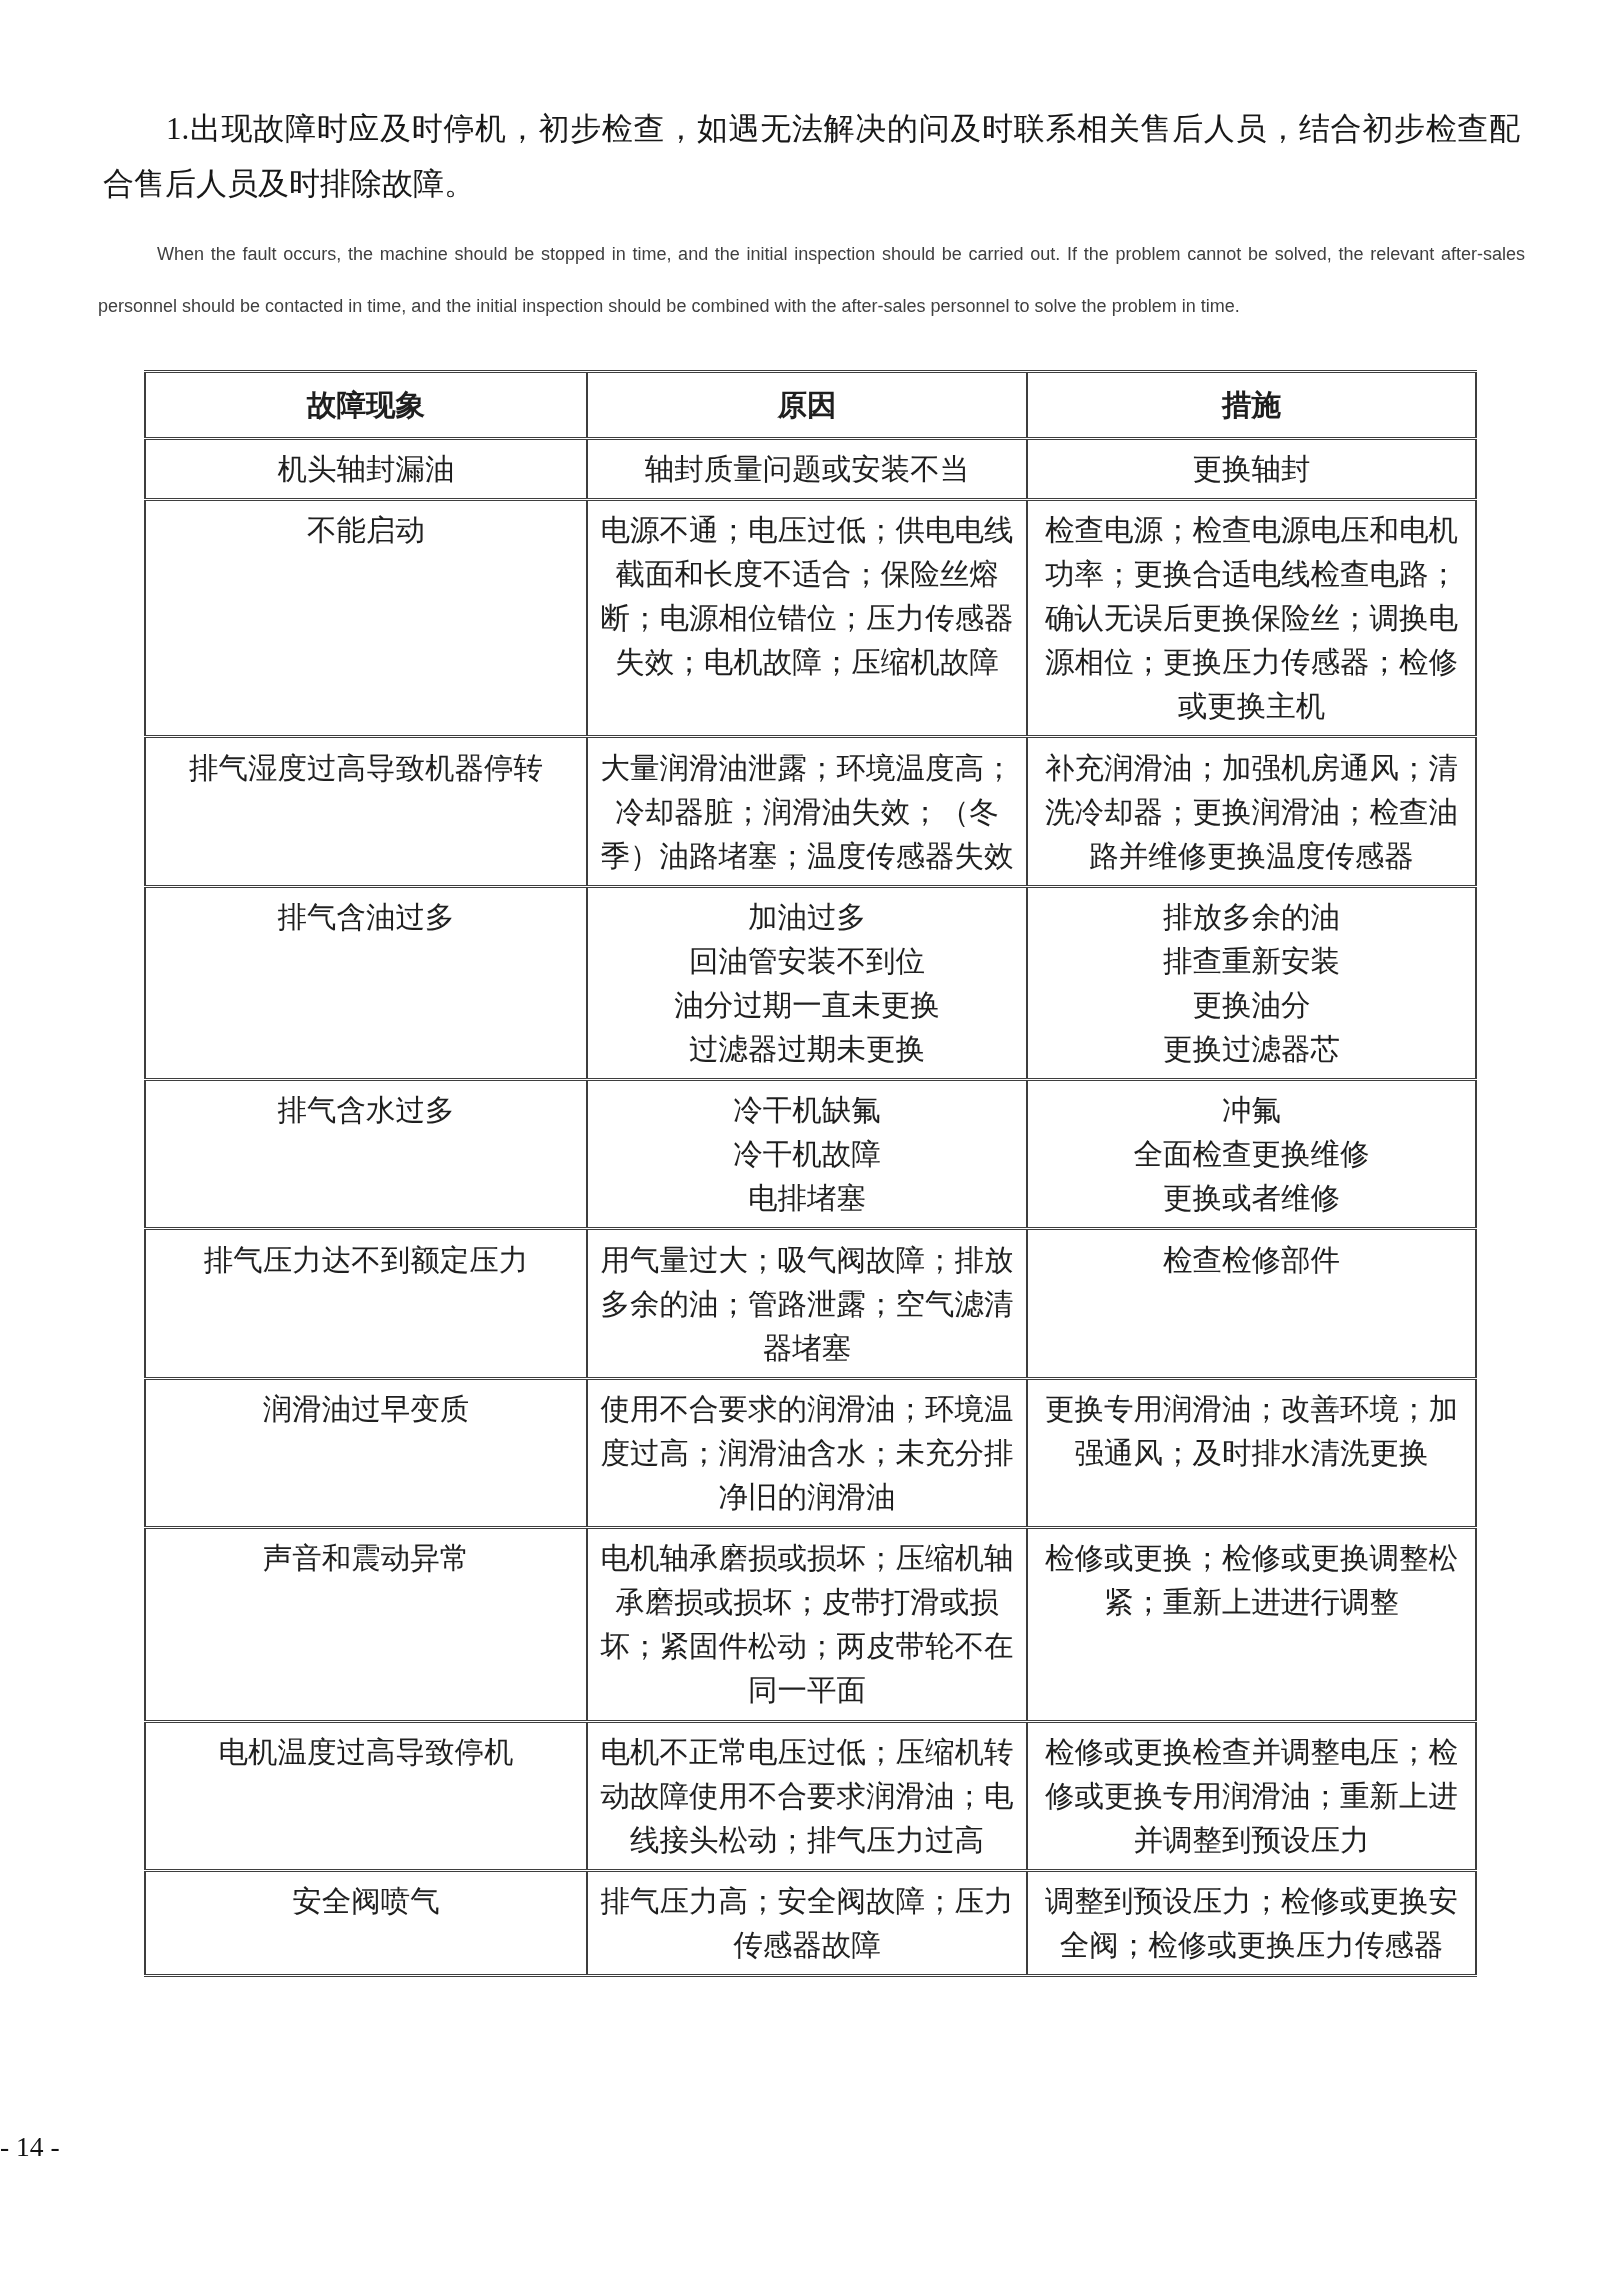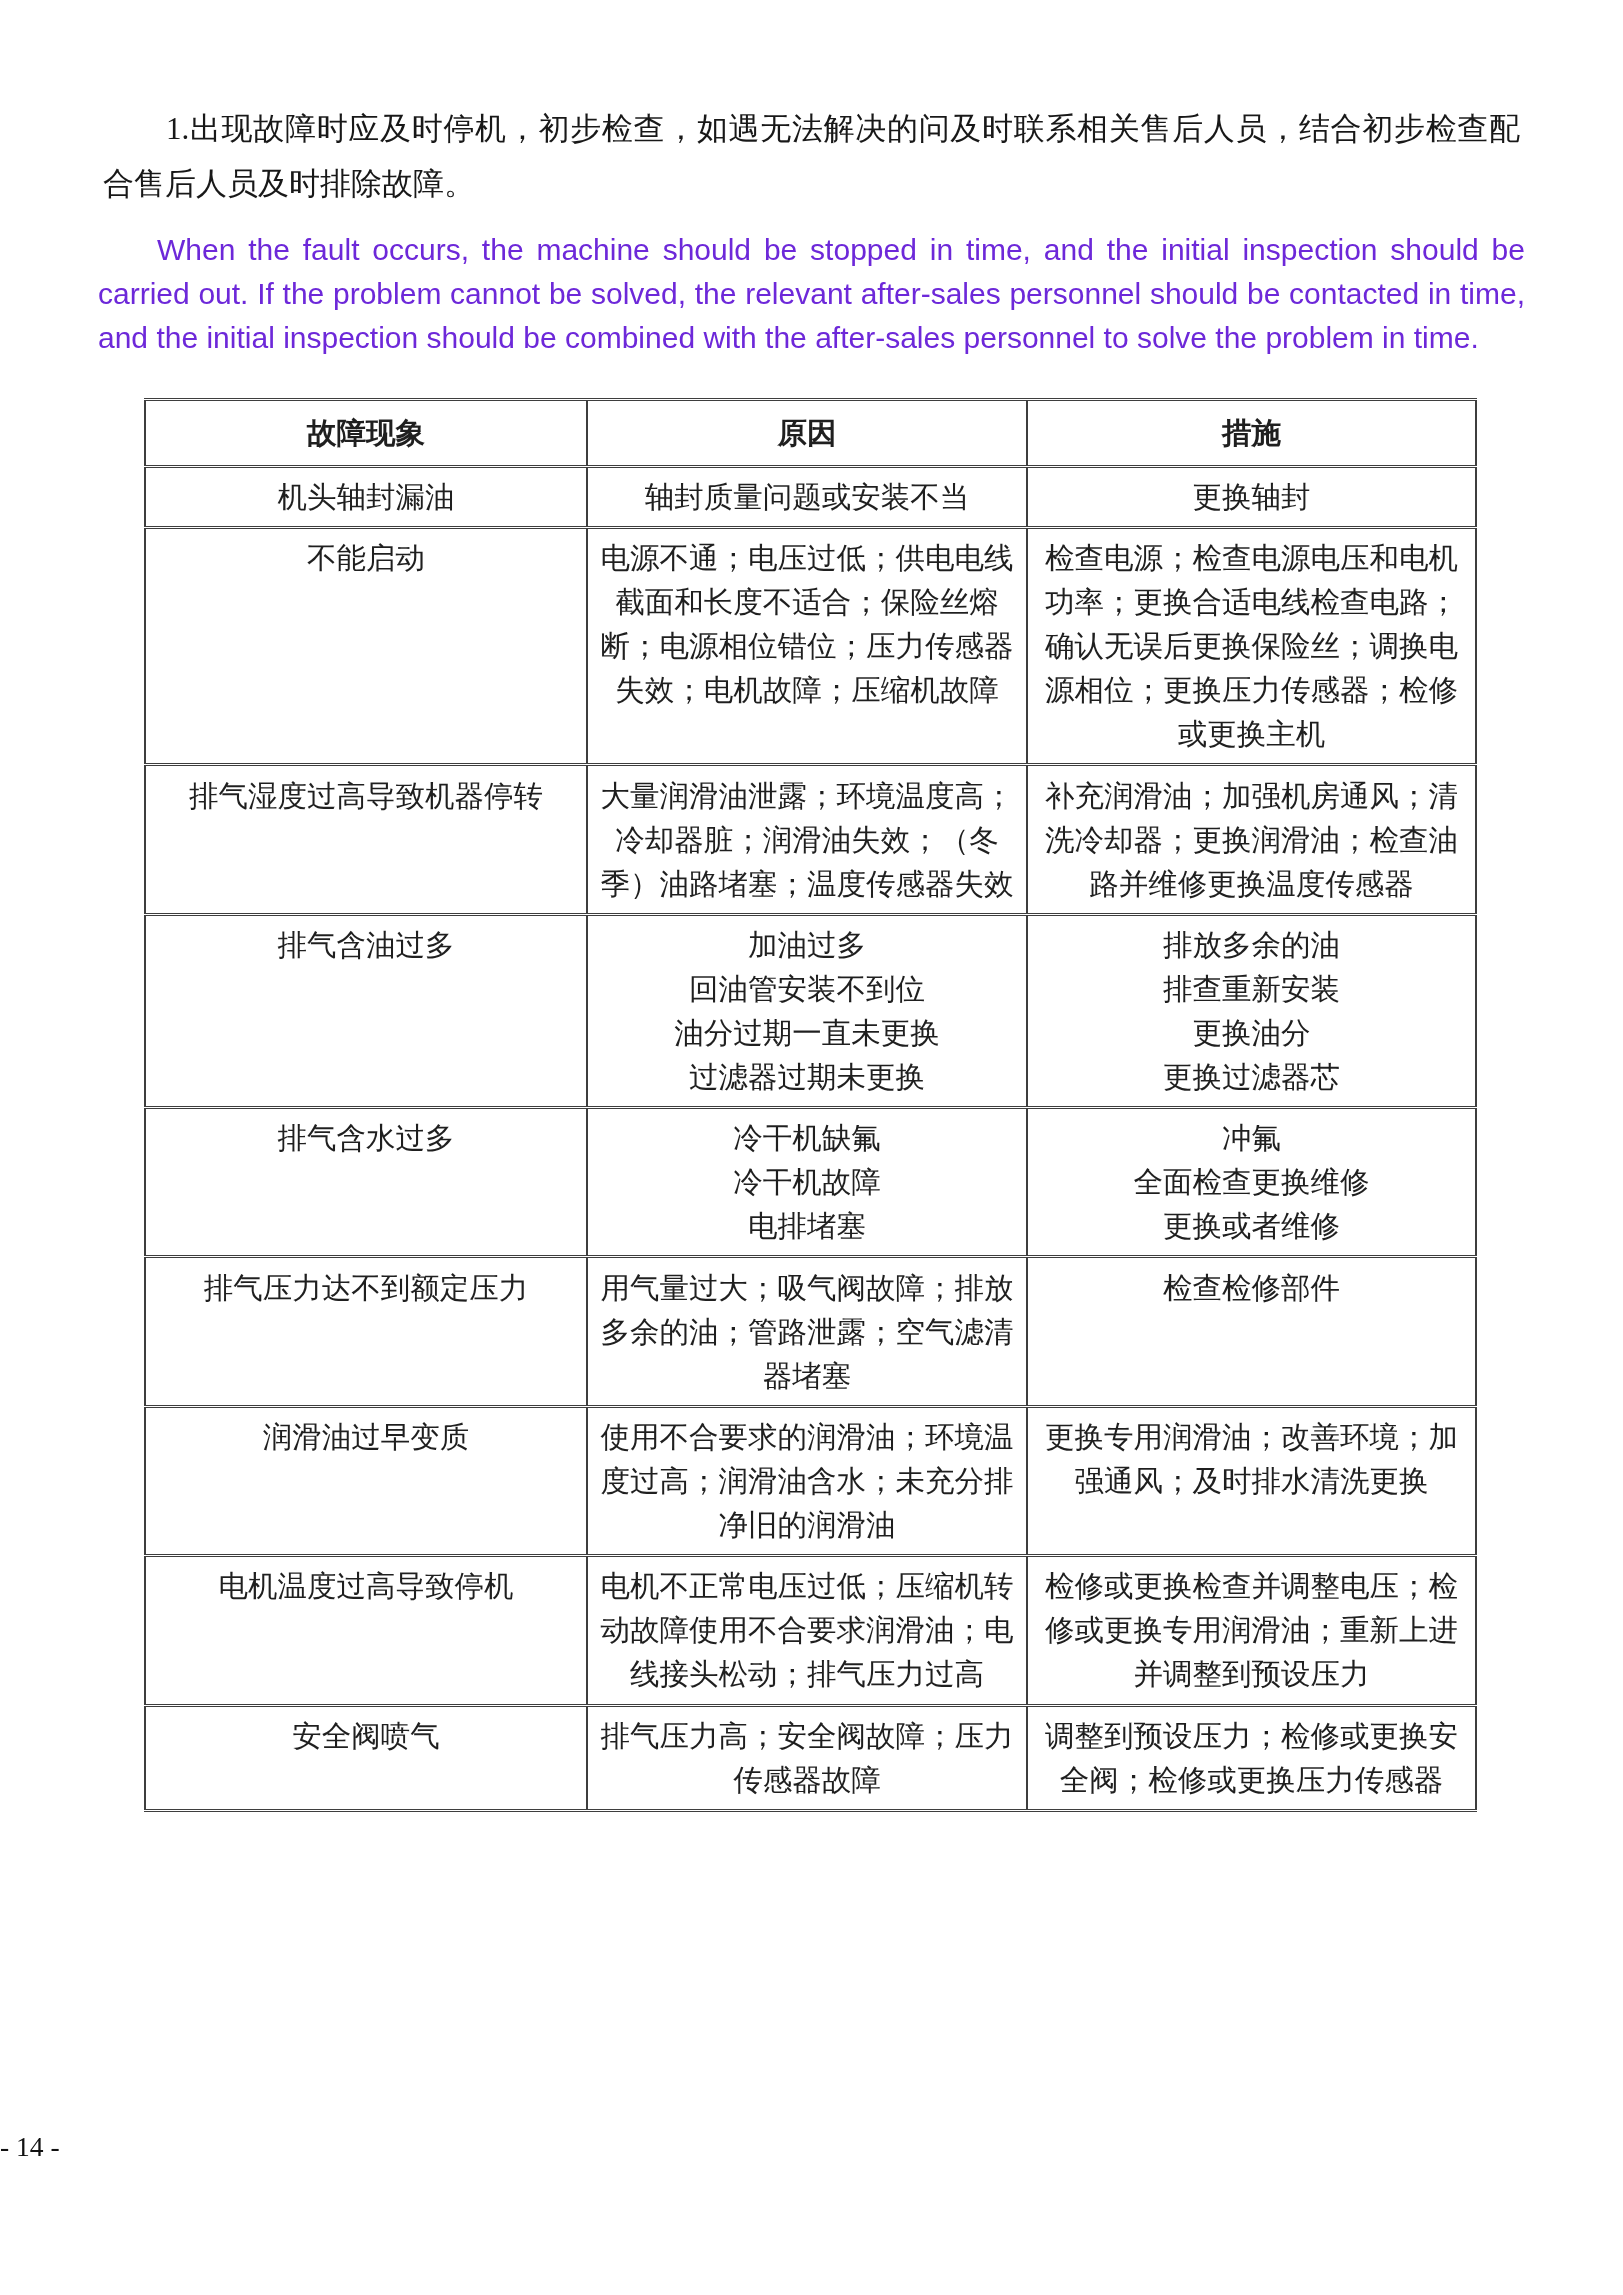--- a/index.html
+++ b/index.html
@@ -9,22 +9,22 @@
     font-family:"Liberation Serif","DejaVu Serif",serif;
   }
   .content{padding:96px 98px 0 98px;}
   .zh-intro{
     font-family:"Liberation Serif","DejaVu Serif",serif;
     font-size:31px;line-height:55px;text-indent:63px;
     text-align:justify;margin:5px;color:#181818;
   }
   .en-intro{
     font-family:"Liberation Sans","DejaVu Sans",sans-serif;
-    font-size:30px;line-height:44px;text-indent:59px;
-    text-align:justify;margin:17px 0 0 0;color:#6d28d9;
+    font-size:18px;line-height:52px;text-indent:59px;
+    text-align:justify;margin:17px 0 0 0;color:#404040;
   }
   table.fault{
     border-collapse:collapse;table-layout:fixed;
     margin:38px 0 0 46px;width:1331px;
     font-family:"Liberation Serif","DejaVu Serif",serif;
     font-size:29.5px;line-height:44px;color:#1f1f1f;
   }
   .fault th,.fault td{
     border-top:3.3px double #3e3e3e;
     border-bottom:3.3px double #3e3e3e;
@@ -105,20 +105,25 @@
           <td>排气压力达不到额定压力</td>
           <td>用气量过大；吸气阀故障；排放多余的油；管路泄露；空气滤清器堵塞</td>
           <td>检查检修部件</td>
         </tr>
         <tr>
           <td>润滑油过早变质</td>
           <td>使用不合要求的润滑油；环境温度过高；润滑油含水；未充分排净旧的润滑油</td>
           <td>更换专用润滑油；改善环境；加强通风；及时排水清洗更换</td>
         </tr>
         <tr>
+          <td>声音和震动异常</td>
+          <td>电机轴承磨损或损坏；压缩机轴承磨损或损坏；皮带打滑或损坏；紧固件松动；两皮带轮不在同一平面</td>
+          <td>检修或更换；检修或更换调整松紧；重新上进进行调整</td>
+        </tr>
+        <tr>
           <td>电机温度过高导致停机</td>
           <td>电机不正常电压过低；压缩机转动故障使用不合要求润滑油；电线接头松动；排气压力过高</td>
           <td>检修或更换检查并调整电压；检修或更换专用润滑油；重新上进并调整到预设压力</td>
         </tr>
         <tr>
           <td>安全阀喷气</td>
           <td>排气压力高；安全阀故障；压力传感器故障</td>
           <td>调整到预设压力；检修或更换安全阀；检修或更换压力传感器</td>
         </tr>
       </tbody>

